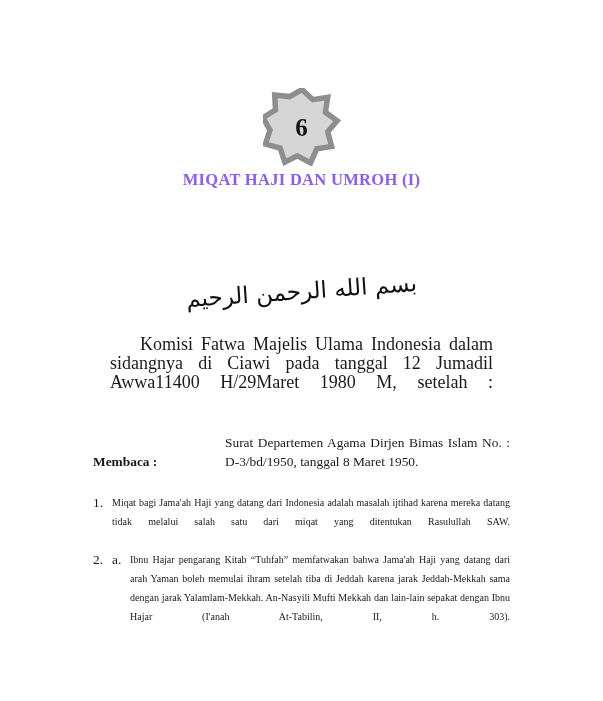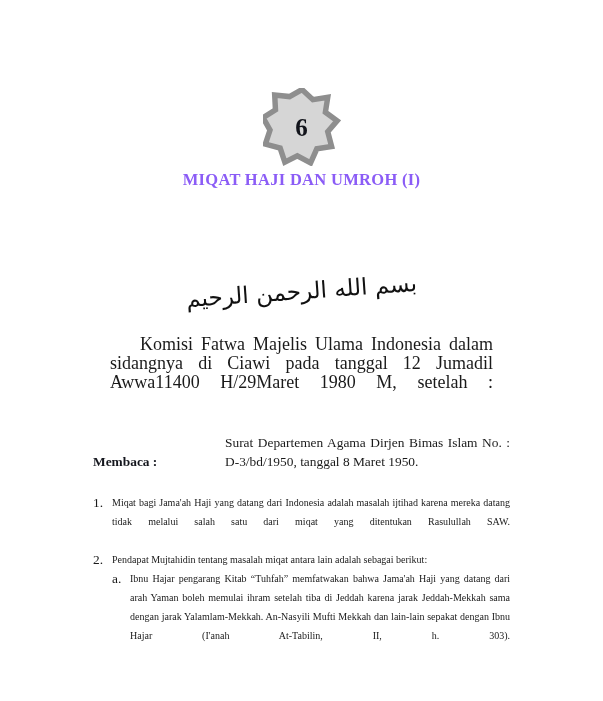--- a/index.html
+++ b/index.html
@@ -239,21 +239,20 @@
       <div class="clause-body">
         <ol class="num-list">
 
           <li>
             <span class="li-marker">1.</span>
             <span class="li-text">Miqat bagi Jama'ah Haji yang datang dari Indonesia adalah masalah ijtihad karena mereka datang tidak melalui salah satu dari miqat yang ditentukan Rasulullah SAW.</span>
           </li>
 
           <li>
             <span class="li-marker">2.</span>
-            <span class="li-text last">Pendapat Mujtahidin tentang masalah miqat antara lain adalah sebagai berikut:</span>
 
             <ol class="alpha-list">
               <li>
                 <span class="alpha-marker">a.</span>
                 <span class="li-text">Ibnu Hajar pengarang Kitab “Tuhfah” memfatwakan bahwa Jama'ah Haji yang datang dari arah Yaman boleh memulai ihram setelah tiba di Jeddah karena jarak Jeddah-Mekkah sama dengan jarak Yalamlam-Mekkah. An-Nasyili Mufti Mekkah dan lain-lain sepakat dengan Ibnu Hajar (I'anah At-Tabilin, II, h. 303).</span>
               </li>
 
             </ol>
           </li>
 

